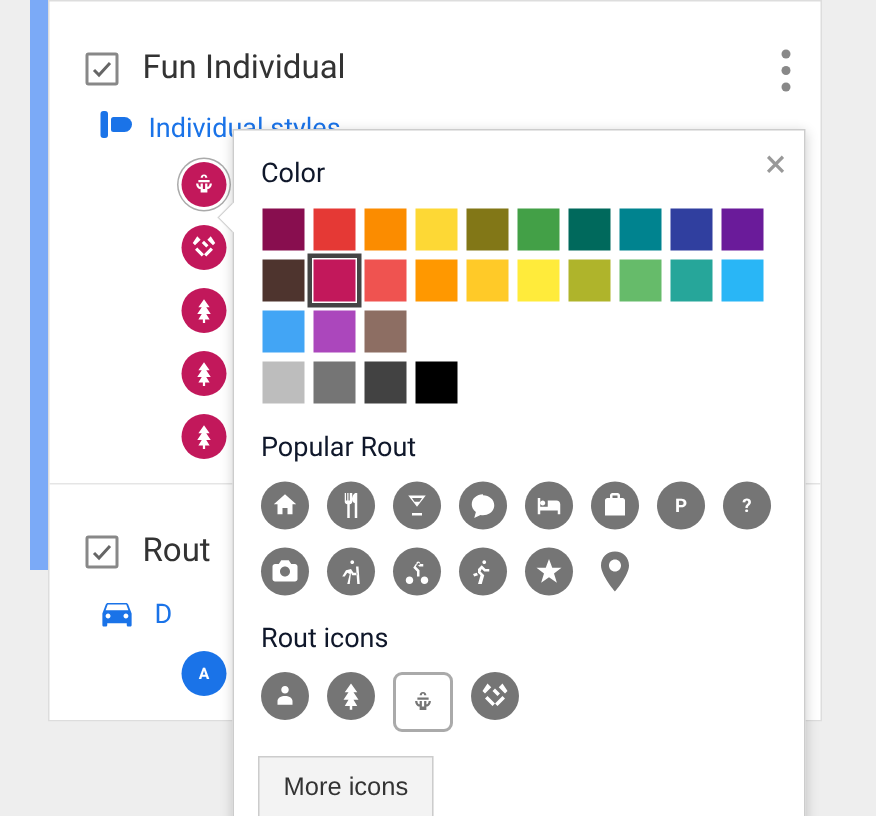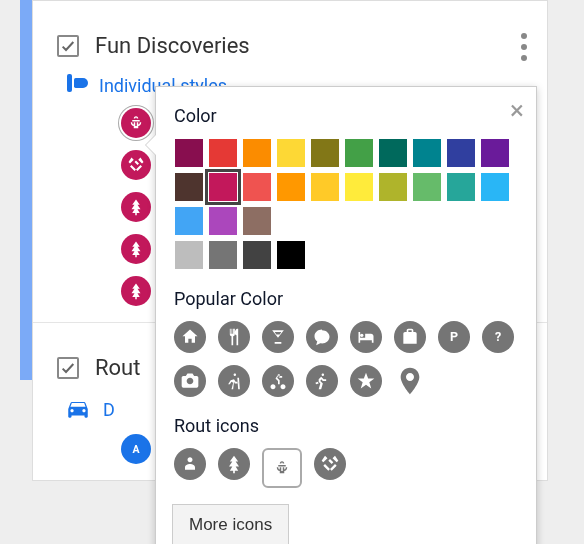--- a/index.html
+++ b/index.html
@@ -59,21 +59,21 @@
 <div class="left-strip"></div>
 
 <div class="main-panel">
   <div class="section">
     <div class="section-head">
       <div class="chk">
           <svg viewBox="0 0 24 24">
             <polyline points="4,13 9,18 20,6"></polyline>
           </svg>
         </div>
-      <div class="title">Fun Discoveries</div>
+      <div class="title">Fun Individual</div>
       <div class="menu-dots">
           <span></span>
           <span></span>
           <span></span>
         </div>
     </div>
     <div class="style-row">
       <span class="paint-icon"></span>
       <span>Individual styles</span>
     </div>
@@ -175,21 +175,21 @@
       <div class="sw" style="background: rgb(41, 182, 246);"></div>
       <div class="sw" style="background: rgb(66, 165, 245);"></div>
       <div class="sw" style="background: rgb(171, 71, 188);"></div>
       <div class="sw" style="background: rgb(141, 110, 99);"></div>
       <div style="flex-basis: 100%;"></div>
       <div class="sw" style="background: rgb(189, 189, 189);"></div>
       <div class="sw" style="background: rgb(117, 117, 117);"></div>
       <div class="sw" style="background: rgb(66, 66, 66);"></div>
       <div class="sw" style="background: rgb(0, 0, 0);"></div>
     </div>
-  <h4 style="margin-top:16px">Popular Color</h4>
+  <h4 style="margin-top:16px">Popular Rout</h4>
   <div class="icon-grid" id="popgrid">
       <div class="pi">
         <svg viewBox="0 0 24 24">
           <path d="M12 3l9 8h-3v8h-4v-5h-4v5H6v-8H3l9-8z"></path>
         </svg>
       </div>
       <div class="pi">
         <svg viewBox="0 0 24 24">
           <path d="M7 2v7c0 1 1 2 2 2v11h2V11c1 0 2-1 2-2V2h-2v6h-1V2H9v6H8V2H7zm9 0c-1.5 0-3 2-3 5 0 2 1 3 2 3v12h2V2z"></path>
         </svg>

